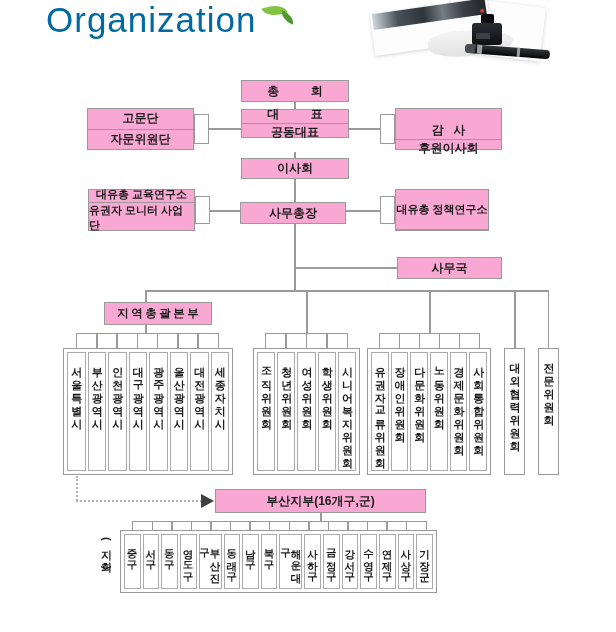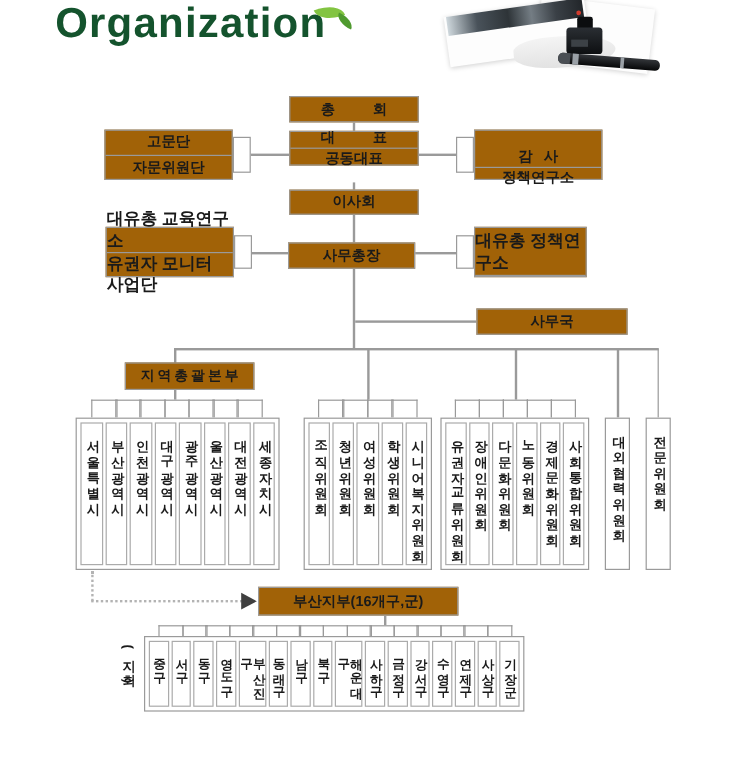--- a/index.html
+++ b/index.html
@@ -1,42 +1,42 @@
 <!DOCTYPE html>
 <html><head>
 <meta charset="utf-8">
 <style>
   html,body{margin:0;padding:0;background:#fff;}
   body{width:616px;height:632px;position:relative;overflow:hidden;
        font-family:"Liberation Sans","DejaVu Sans",sans-serif;color:#1a1a1a;}
   .abs{position:absolute;box-sizing:border-box;}
   
-  .title{left:46px;top:0px;font-size:35px;font-weight:bold;color:#14532d;letter-spacing:1px;}
+  .title{left:46px;top:0px;font-size:35px;font-weight:normal;color:#0369a1;letter-spacing:1px;}
   .leaf-a{left:263px;top:4px;width:23px;height:13px;background:#82c441;border-radius:0 100% 0 100%;transform:rotate(-22deg);}
   .leaf-b{left:280px;top:13px;width:15px;height:9px;background:#4f9a2f;border-radius:0 100% 0 100%;transform:rotate(24deg);}
   
   .sheet{background:#fdfdfd;box-shadow:0 1px 4px rgba(0,0,0,.18);}
   .strip{background:linear-gradient(90deg,#cfd8dd 0%,#49525a 22%,#2e3438 45%,#747d84 62%,#3a4046 80%,#22262a 100%);}
   .reddot{width:4px;height:4px;background:#d23c2e;border-radius:50%;}
   .ink-body{background:linear-gradient(180deg,#2a2e33,#0d0f11);border-radius:3px;}
   .ink-cap{background:#0b0d0f;border-radius:2px;}
   .ink-label{background:#3c4146;}
   .pen{background:linear-gradient(180deg,#33363a,#060708);border-radius:4px;transform:rotate(4.5deg);}
   .pen-band{background:#9aa0a6;}
   .pen-tip{background:#4a4f54;border-radius:4px 0 0 4px;}
   
-  .box{border:1.5px solid #9a9a9a;background:#a16207;display:flex;align-items:center;justify-content:center;
+  .box{border:1.5px solid #9a9a9a;background:#f9a8d4;display:flex;align-items:center;justify-content:center;
        font-weight:bold;font-size:12px;}
   .two{flex-direction:column;align-items:stretch;padding:0;}
   .two .cell{flex:1;display:flex;align-items:center;justify-content:center;}
   .two .cell:first-child{border-bottom:1.5px solid #9a9a9a;}
   .sp6{letter-spacing:14px;text-indent:14px;}
   .sp2{letter-spacing:3px;text-indent:3px;margin-top:20px;}
   .ls2{letter-spacing:2.5px;text-indent:2.5px;font-size:11.5px;}
-  .f11{font-size:14px;}
+  .f11{font-size:11px;}
   .tight{font-size:10px;letter-spacing:-0.5px;}
   
   .vgroup{border:1.5px solid #9a9a9a;background:#fff;display:flex;gap:2px;padding:3px;}
   .vcol{flex:1;border:1px solid #ababab;background:#fff;display:flex;justify-content:center;padding-top:6px;}
   .vcol span{writing-mode:vertical-rl;font-size:11px;font-weight:bold;letter-spacing:2px;line-height:1;}
   .districts .vcol span{font-size:10.5px;letter-spacing:1.5px;}
   .single{border:1.5px solid #9a9a9a;}
   
   .vline{width:1.5px;background:#9a9a9a;}
   .hline{height:1.5px;background:#9a9a9a;}
@@ -86,21 +86,21 @@
 
 <div class="abs box two" style="left:87px;top:108px;width:107px;height:42px">
   <div class="cell">고문단</div>
   <div class="cell">자문위원단</div>
 </div>
 <div class="abs bracket" style="left:194px;top:114px;width:15px;height:30px"></div>
 <div class="abs hline" style="left:209px;top:128px;width:32px"></div>
 
 <div class="abs box two" style="left:395px;top:108px;width:107px;height:42px">
   <div class="cell sp2">감 사</div>
-  <div class="cell">정책연구소</div>
+  <div class="cell">후원이사회</div>
 </div>
 <div class="abs bracket" style="left:380px;top:114px;width:15px;height:30px"></div>
 <div class="abs hline" style="left:349px;top:128px;width:31px"></div>
 
 <div class="abs vline" style="left:294px;top:152px;height:6px"></div>
 <div class="abs box" style="left:241px;top:158px;width:108px;height:21px">
     <span>이사회</span>
   </div>
 <div class="abs vline" style="left:294px;top:179px;height:23px"></div>
 
@@ -116,21 +116,21 @@
 <div class="abs hline" style="left:210px;top:210px;width:30px"></div>
 
 <div class="abs box two" style="left:395px;top:189px;width:94px;height:42px">
   <div class="cell f11">대유총 정책연구소</div>
 </div>
 <div class="abs bracket" style="left:380px;top:196px;width:15px;height:28px"></div>
 <div class="abs hline" style="left:346px;top:210px;width:34px"></div>
 
 <div class="abs vline" style="left:294px;top:224px;height:66px"></div>
 <div class="abs hline" style="left:296px;top:267px;width:101px"></div>
-<div class="abs box" style="left:397px;top:257px;width:126px;height:22px">
+<div class="abs box" style="left:397px;top:257px;width:105px;height:22px">
     <span>사무국</span>
   </div>
 
 <div class="abs hline" style="left:145px;top:290px;width:404px"></div>
 <div class="abs vline" style="left:145px;top:291px;height:12px"></div>
 <div class="abs vline" style="left:306px;top:291px;height:42px"></div>
 <div class="abs vline" style="left:429px;top:291px;height:42px"></div>
 <div class="abs vline" style="left:514px;top:291px;height:57px"></div>
 <div class="abs vline" style="left:547.5px;top:291px;height:57px"></div>
 
@@ -232,21 +232,21 @@
     <span>대외협력위원회</span>
   </div>
 <div class="abs vcol single" style="left:538px;top:348px;width:21px;height:127px">
     <span>전문위원회</span>
   </div>
 
 <div class="abs dotv" style="left:76px;top:476px;height:25px"></div>
 <div class="abs doth" style="left:76px;top:500px;width:126px"></div>
 <div class="abs arrow" style="left:201px;top:494px"></div>
 
-<div class="abs box" style="left:215px;top:489px;width:167px;height:24px">
+<div class="abs box" style="left:215px;top:489px;width:211px;height:24px">
     <span>부산지부(16개구,군)</span>
   </div>
 <div class="abs vline" style="left:320px;top:513px;height:8px"></div>
 <div class="abs comb" style="left:132px;top:521px;width:295px;height:9px">
     <i></i>
     <i></i>
     <i></i>
     <i></i>
     <i></i>
     <i></i>

